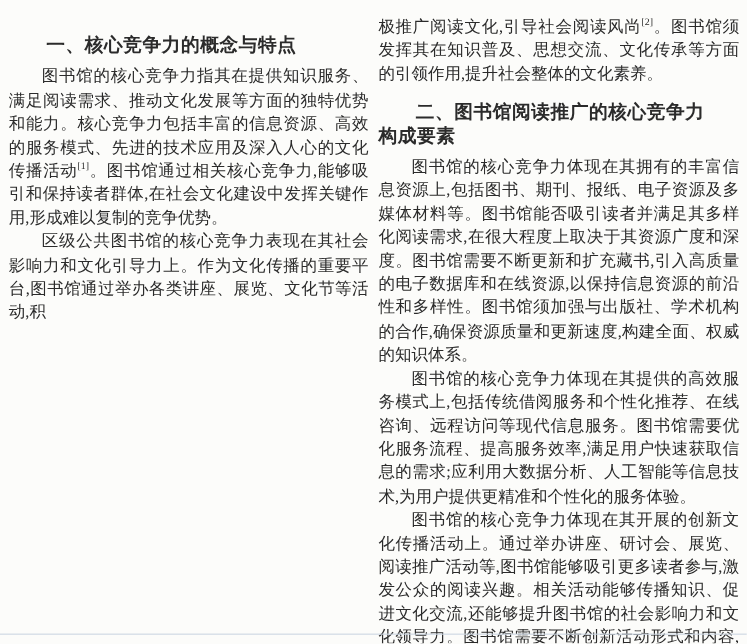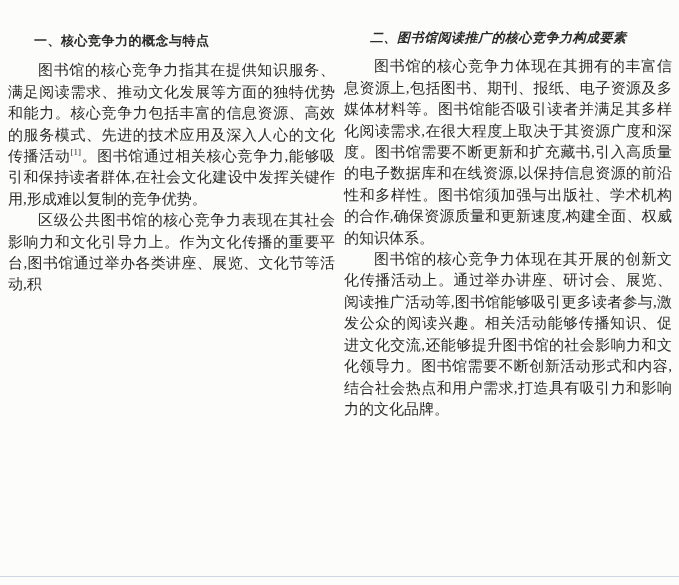--- a/index.html
+++ b/index.html
@@ -33,32 +33,31 @@
     margin-right: 9px;
     padding-top: 0;
   }
   .col-right {
     width: 328px;
     padding-top: 15px;
   }
   .section-heading {
     font-family: "Liberation Sans", "DejaVu Sans", sans-serif;
     font-weight: bold;
-    font-size: 13px;
+    font-size: 17px;
     line-height: 21.4px;
     text-indent: 2em;
     margin: 0;
     letter-spacing: 0.5px;
   }
   .heading-1 {
     margin: 30px 0 9px 0;
   }
   .heading-2 {
     margin: 12px 16px 8px 0;
-    font-style: italic;
   }
   .para {
     margin: 0;
     text-align: justify;
     text-indent: 2em;
   }
   .para.no-indent {
     text-indent: 0;
   }
   sup.ref {
@@ -86,25 +85,27 @@
       <h2 class="section-heading heading-1">一、核心竞争力的概念与特点</h2>
 
       <p class="para"><span>图书馆的核心竞争力指其在提供知识服务、满足阅读需求、推动文化发展等方面的独特优势和能力。核心竞争力包括丰富的信息资源、高效的服务模式、先进的技术应用及深入人心的文化传播活动</span><sup class="ref">[1]</sup><span>。图书馆通过相关核心竞争力,能够吸引和保持读者群体,在社会文化建设中发挥关键作用,形成难以复制的竞争优势。</span></p>
 
 
 
       <p class="para">区级公共图书馆的核心竞争力表现在其社会影响力和文化引导力上。作为文化传播的重要平台,图书馆通过举办各类讲座、展览、文化节等活动,积</p>
     </div>
 
     <div class="col col-right">
+      <p class="para no-indent"><span>极推广阅读文化,引导社会阅读风尚</span><sup class="ref">[2]</sup><span>。图书馆须发挥其在知识普及、思想交流、文化传承等方面的引领作用,提升社会整体的文化素养。</span></p>
 
       <h2 class="section-heading heading-2">二、图书馆阅读推广的核心竞争力构成要素</h2>
 
       <p class="para">图书馆的核心竞争力体现在其拥有的丰富信息资源上,包括图书、期刊、报纸、电子资源及多媒体材料等。图书馆能否吸引读者并满足其多样化阅读需求,在很大程度上取决于其资源广度和深度。图书馆需要不断更新和扩充藏书,引入高质量的电子数据库和在线资源,以保持信息资源的前沿性和多样性。图书馆须加强与出版社、学术机构的合作,确保资源质量和更新速度,构建全面、权威的知识体系。</p>
 
+      <p class="para">图书馆的核心竞争力体现在其提供的高效服务模式上,包括传统借阅服务和个性化推荐、在线咨询、远程访问等现代信息服务。图书馆需要优化服务流程、提高服务效率,满足用户快速获取信息的需求;应利用大数据分析、人工智能等信息技术,为用户提供更精准和个性化的服务体验。</p>
 
       <p class="para">图书馆的核心竞争力体现在其开展的创新文化传播活动上。通过举办讲座、研讨会、展览、阅读推广活动等,图书馆能够吸引更多读者参与,激发公众的阅读兴趣。相关活动能够传播知识、促进文化交流,还能够提升图书馆的社会影响力和文化领导力。图书馆需要不断创新活动形式和内容,结合社会热点和用户需求,打造具有吸引力和影响力的文化品牌。</p>
     </div>
 
   </div>
 
   <div class="bottom-rule"></div>
 </div>
 
 </body></html>

